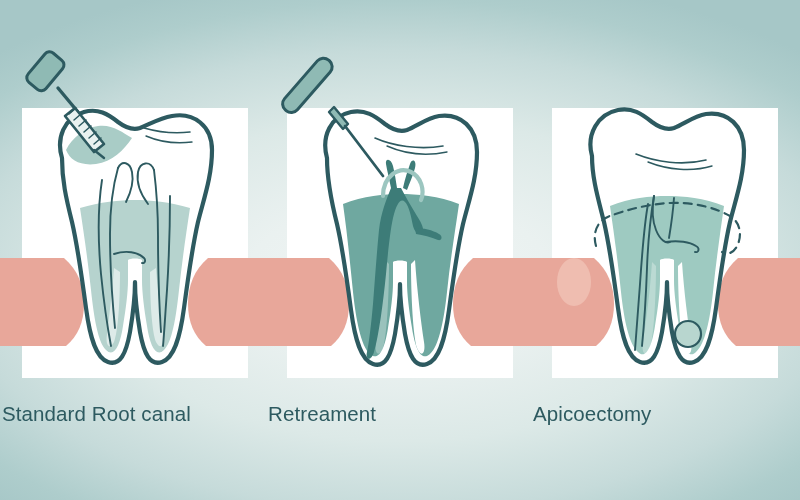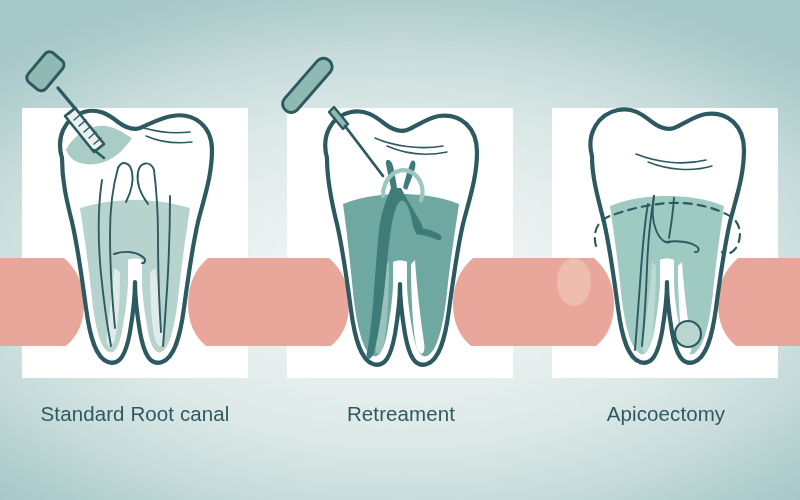--- a/index.html
+++ b/index.html
@@ -55,21 +55,21 @@
     left: 0;
     top: 400px;
     width: 800px;
     height: 40px;
   }
 
   .caption {
     position: absolute;
     top: 0;
     width: 266px;
-    text-align: center;
+    text-align: left;
     font-size: 20.5px;
     font-weight: 400;
     letter-spacing: 0.1px;
     color: #2d5a60;
     line-height: 28px;
     white-space: nowrap;
   }
 
   .cap-1 { left: 2px; }
   .cap-2 { left: 268px; }

